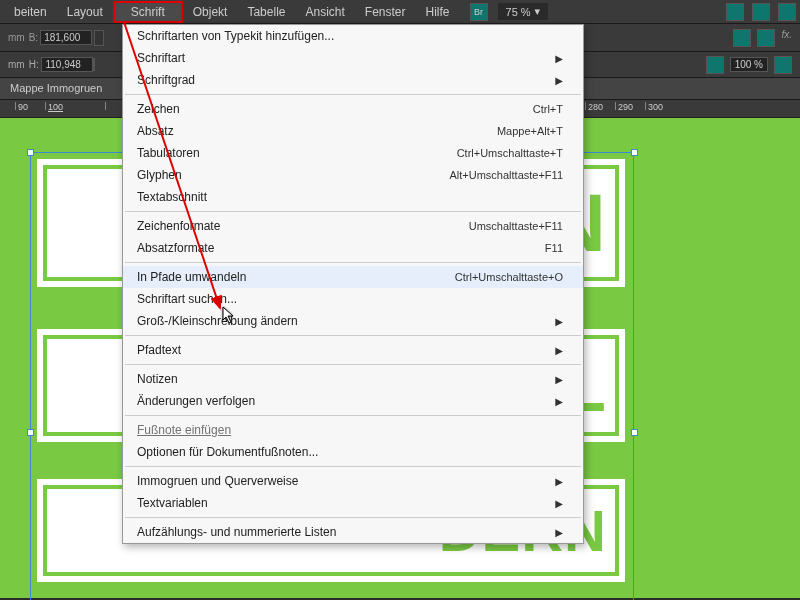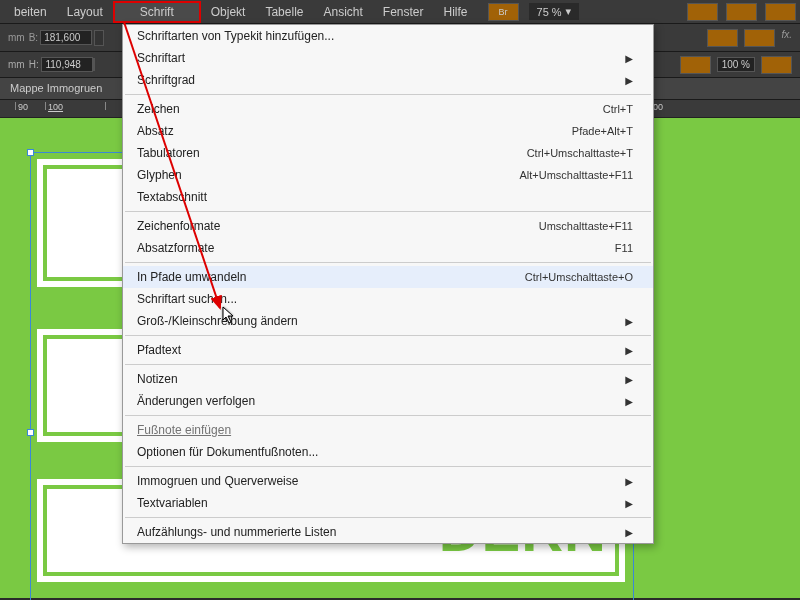--- a/index.html
+++ b/index.html
@@ -1,24 +1,24 @@
 <!DOCTYPE html>
 <html><head>
 <meta charset="utf-8">
 <style>
   * { box-sizing: border-box; margin: 0; padding: 0; }
   body { font-family: "Segoe UI", Tahoma, sans-serif; font-size: 12px; background: #2a2a2a; width: 800px; height: 600px; overflow: hidden; position: relative; }
   
   .menubar { display: flex; align-items: center; background: #3a3a3a; height: 24px; padding: 0 4px; color: #ccc; gap: 0; border-bottom: 1px solid #1a1a1a; }
   .menu-item { padding: 0 10px; cursor: pointer; font-size: 12px; }
-  .menu-item.active { background: #4a4a4a; border: 2px solid #d00; padding: 2px 25px; }
+  .menu-item.active { background: #4a4a4a; border: 2px solid #d00; padding: 2px 16px; }
   .menubar-spacer { flex: 1; }
   .menubar-right { display: flex; align-items: center; gap: 8px; color: #ccc; }
   .zoom-box { background: #2a2a2a; padding: 2px 8px; font-size: 11px; display:flex; align-items:center; gap:4px;}
-  .icon-sq { width: 31px; height: 18px; background: #a16207; border: 1px solid #555; display:inline-block; }
+  .icon-sq { width: 18px; height: 18px; background: #0f766e; border: 1px solid #555; display:inline-block; }
   
   .toolbar { display: flex; align-items: center; background: #3a3a3a; height: 28px; padding: 2px 8px; color: #aaa; font-size: 10px; gap: 4px; border-bottom: 1px solid #1a1a1a;}
   .toolbar .field { display:flex; align-items:center; gap:2px;}
   .toolbar input { width: 52px; background: #222; border: 1px solid #555; color: #ccc; font-size: 10px; padding: 1px 3px; }
   .toolbar .label { color:#999; font-size:10px; }
   .spin { width:10px; height:16px; background:#333; border:1px solid #555;}
   
   .toolbar2 { display: flex; align-items: center; background: #3a3a3a; height: 26px; padding: 2px 8px; color: #aaa; font-size: 10px; gap: 4px; border-bottom: 1px solid #1a1a1a;}
   .toolbar2 input { width: 52px; background: #222; border: 1px solid #555; color: #ccc; font-size: 10px; padding: 1px 3px; }
   .toolbar2 .right { margin-left:auto; display:flex; gap:6px; align-items:center;}
@@ -29,21 +29,21 @@
   .ruler-h { background: #3a3a3a; height: 18px; color: #ccc; font-size: 9px; position: relative; border-bottom: 1px solid #222;}
   .ruler-h .tick { position:absolute; top:2px; border-left:1px solid #888; height:8px; padding-left:2px;}
   
   .canvas-area { position: relative; height: 480px; background: #7ac943; }
   .card { position:absolute; background: #fff; border: 1px solid #7ac943; }
   .card .inner { margin:6px; border:4px solid #7ac943; height: calc(100% - 12px); display:flex; align-items:center; justify-content:flex-end; padding-right:8px; overflow:hidden;}
   .card .txt { font-family: Arial, sans-serif; font-weight: 900; color: #7ac943; letter-spacing: 1px; white-space:nowrap;}
   .sel-frame { position:absolute; border:1px solid #3a88d6; }
   .sel-handle { position:absolute; width:7px; height:7px; background:#fff; border:1px solid #3a88d6; }
   
-  .dropdown { position:absolute; left:122px; top:24px; width:532px; background: #f7f7f7; border:1px solid #999; box-shadow: 2px 3px 8px rgba(0,0,0,.3); font-size: 12px; color:#222;}
+  .dropdown { position:absolute; left:122px; top:24px; width:462px; background: #f7f7f7; border:1px solid #999; box-shadow: 2px 3px 8px rgba(0,0,0,.3); font-size: 12px; color:#222;}
   .dd-row { display:flex; align-items:center; height:22px; padding: 0 20px 0 14px; }
   .dd-row.hover { background: #e6eefb; }
   .dd-row.disabled { color:#737373;text-decoration:underline; }
   .dd-label { flex:1; }
   .dd-shortcut { color:#333; font-size:11px; }
   .dd-arrow { color:#333; font-size:10px; margin-left:auto; }
   .dd-sep { height:1px; background:#ccc; margin: 3px 2px; }
   
   .red-arrow { position:absolute; pointer-events:none; }
   .cursor { position:absolute; width:14px; height:20px; pointer-events:none; }
@@ -164,21 +164,21 @@
       <span class="dd-label">Schriftgrad</span>
       <span class="dd-arrow">▶</span>
     </div>
     <div class="dd-sep"></div>
     <div class="dd-row">
       <span class="dd-label">Zeichen</span>
       <span class="dd-shortcut">Ctrl+T</span>
     </div>
     <div class="dd-row">
       <span class="dd-label">Absatz</span>
-      <span class="dd-shortcut">Pfade+Alt+T</span>
+      <span class="dd-shortcut">Mappe+Alt+T</span>
     </div>
     <div class="dd-row">
       <span class="dd-label">Tabulatoren</span>
       <span class="dd-shortcut">Ctrl+Umschalttaste+T</span>
     </div>
     <div class="dd-row">
       <span class="dd-label">Glyphen</span>
       <span class="dd-shortcut">Alt+Umschalttaste+F11</span>
     </div>
     <div class="dd-row">

